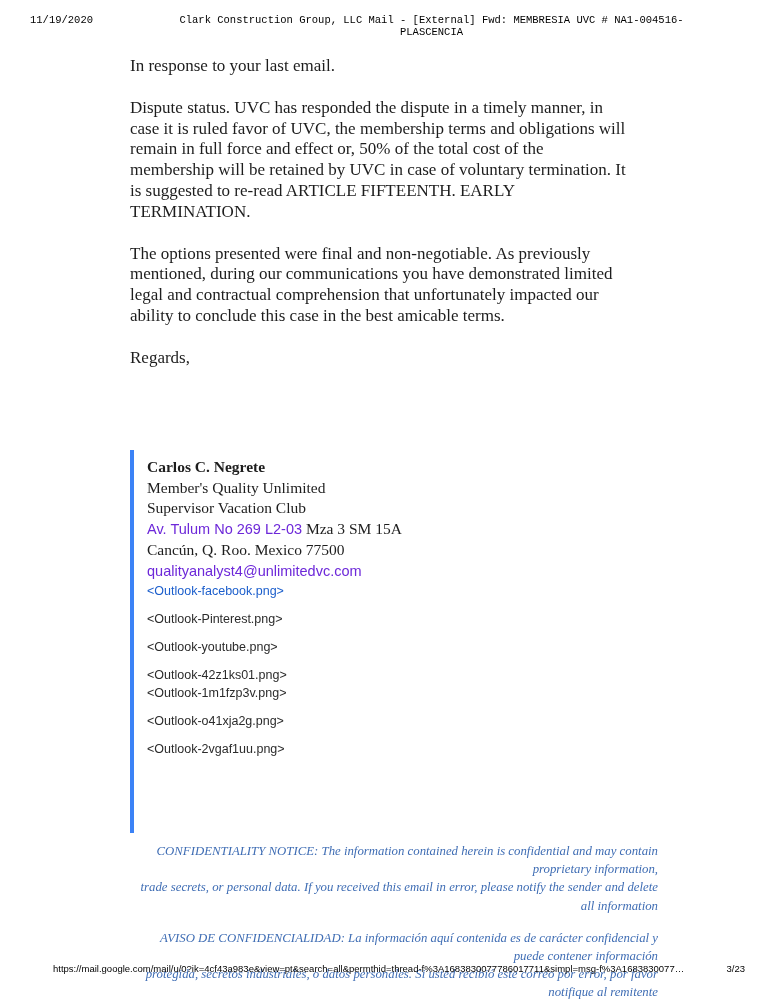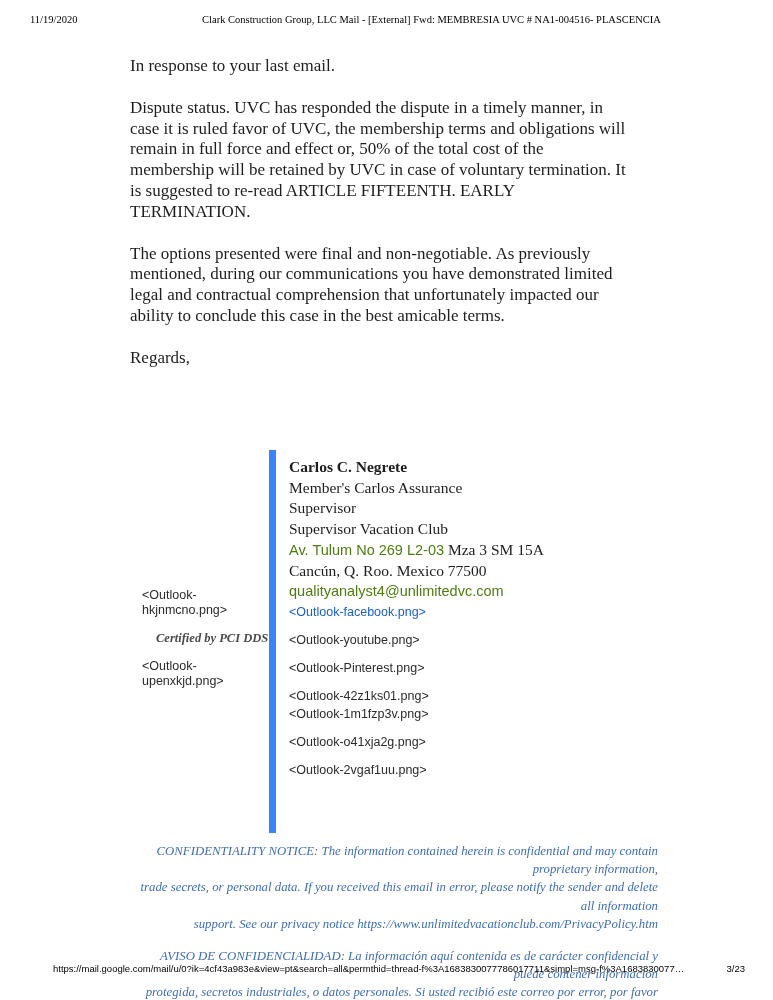--- a/index.html
+++ b/index.html
@@ -8,21 +8,21 @@
     background:#ffffff;
     position:relative;
     font-family:"Liberation Serif", serif;
     color:#1d1d1d;
     overflow:hidden;
   }
   
   .print-header{
     position:absolute;top:14px;left:0;right:0;
     display:flex;align-items:flex-start;
-    font-family:Liberation Serif, serif;
+    font-family:Liberation Mono, monospace;
     font-size:10.5px;color:#000;gap:24px;
   }
   .print-date{width:100px;padding-left:30px;flex:none;}
   .print-title{flex:1;text-align:center;padding-right:64px;}
   
   .content{
     position:absolute;left:130px;top:56px;width:515px;
     font-size:17px;line-height:20.8px;
   }
   .content p{margin:0 16px 21px 0;}
@@ -38,27 +38,27 @@
     padding-top:138px;box-sizing:border-box;
   }
   .img-placeholder{width:100px;margin-left:12px;}
   .certified{
     font-family:"Liberation Serif", serif;
     font-style:italic;font-weight:bold;
     font-size:12.5px;color:#4a4a4a;
     margin:13px 0 13px 26px;width:120px;
   }
   .sig-right{
-    border-left:7px solid #3b82f6;
+    border-left:4px solid #3b82f6;
     padding:7px 0 0 13px;
     width:370px;min-height:383px;box-sizing:border-box;
     font-size:15.5px;line-height:20.7px;
   }
   .sig-name{font-weight:bold;}
-  .link-blue{color:#4d7c0f;font-family:"Liberation Sans", sans-serif;}
+  .link-blue{color:#6d28d9;font-family:"Liberation Sans", sans-serif;}
   .addr-link{font-size:14.5px;}
   .email-link{font-size:14.5px;text-decoration:none;}
   .social-list{
     font-family:"Liberation Sans", sans-serif;
     font-size:12.5px;line-height:15px;color:#2b2b2b;
   }
   .social-list div{margin-top:13px;}
   .social-list div:nth-child(1){margin-top:3px;color:#1b5ecc;}
   .social-list div:nth-child(5){margin-top:3px;}
   
@@ -87,50 +87,43 @@
 </div>
 
 <div class="content">
   <p>In response to your last email.</p>
   <p>Dispute status. UVC has responded the dispute in a timely manner, in case it is ruled favor of UVC, the membership terms and obligations will remain in full force and effect or, 50% of the total cost of the membership will be retained by UVC in case of voluntary termination. It is suggested to re-read ARTICLE FIFTEENTH. EARLY TERMINATION.</p>
   <p>The options presented were final and non-negotiable. As previously mentioned, during our communications you have demonstrated limited legal and contractual comprehension that unfortunately impacted our ability to conclude this case in the best amicable terms.</p>
   <p>Regards,</p>
 </div>
 
 <div class="signature">
-  <div class="sig-left">
-    <div class="img-placeholder">&lt;Outlook-hkjnmcno.png&gt;</div>
-    <div class="certified">Certified  by PCI DDS</div>
-    <div class="img-placeholder">&lt;Outlook-upenxkjd.png&gt;</div>
-  </div>
   <div class="sig-right">
     <div class="sig-name">Carlos C. Negrete</div>
-    <div>Member's Carlos Assurance</div>
-    <div>Supervisor</div>
+    <div>Member's Quality Unlimited</div>
     <div>Supervisor Vacation Club</div>
     <div><span class="link-blue addr-link">Av. Tulum No 269 L2-03</span><span> Mza 3 SM 15A</span></div>
     <div>Cancún, Q. Roo. Mexico 77500</div>
     <div><a href="#" class="link-blue email-link">qualityanalyst4@unlimitedvc.com</a></div>
     <div class="social-list">
       <div>&lt;Outlook-facebook.png&gt;</div>
+      <div>&lt;Outlook-Pinterest.png&gt;</div>
       <div>&lt;Outlook-youtube.png&gt;</div>
-      <div>&lt;Outlook-Pinterest.png&gt;</div>
       <div>&lt;Outlook-42z1ks01.png&gt;</div>
       <div>&lt;Outlook-1m1fzp3v.png&gt;</div>
       <div>&lt;Outlook-o41xja2g.png&gt;</div>
       <div>&lt;Outlook-2vgaf1uu.png&gt;</div>
     </div>
   </div>
 </div>
 
 <div class="notices">
   <div class="notice-block">
     <div>CONFIDENTIALITY NOTICE: The information contained herein is confidential and may contain proprietary information,</div>
     <div>trade secrets, or personal data. If you received this email in error, please notify the sender and delete all information</div>
-    <div>support. See our privacy notice https://www.unlimitedvacationclub.com/PrivacyPolicy.htm</div>
   </div>
   <div class="notice-block">
     <div>AVISO DE CONFIDENCIALIDAD: La información aquí contenida es de carácter confidencial y puede contener información</div>
     <div>protegida, secretos industriales, o datos personales. Si usted recibió este correo por error, por favor notifique al remitente</div>
   </div>
 </div>
 
 <div class="print-footer">
   <div class="footer-url">https://mail.google.com/mail/u/0?ik=4cf43a983e&amp;view=pt&amp;search=all&amp;permthid=thread-f%3A1683830077786017711&amp;simpl=msg-f%3A1683830077…</div>
   <div class="footer-page">3/23</div>

